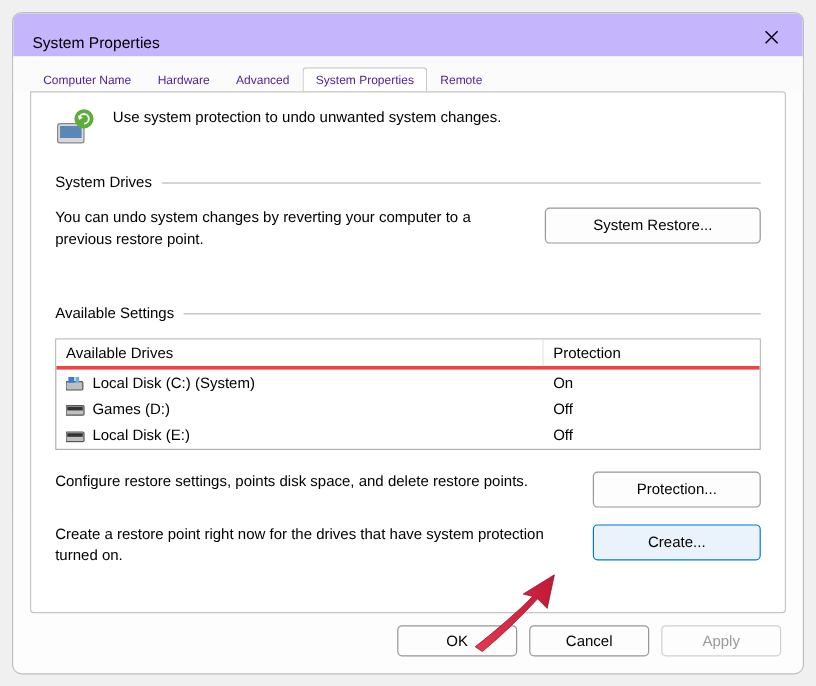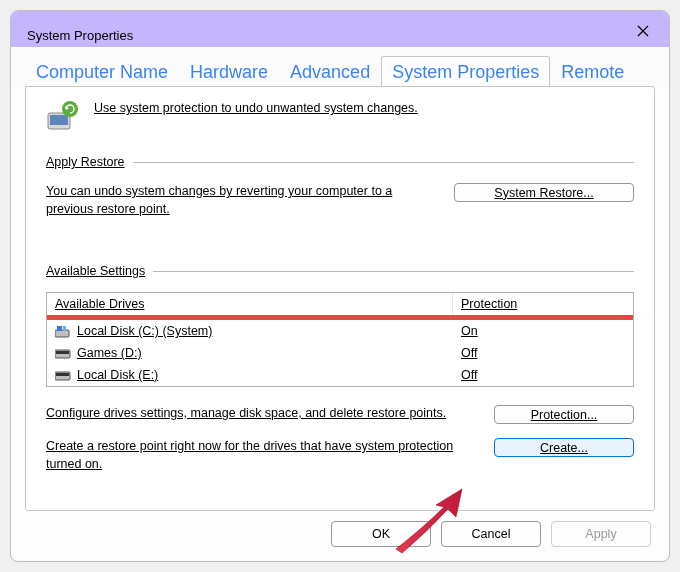--- a/index.html
+++ b/index.html
@@ -46,22 +46,22 @@
       cursor: pointer;
       color: #000;
     }
     .tabs {
       display: flex;
       padding: 6px 14px 0 14px;
       background: #fbfbfb;
     }
     .tab {
       padding: 5px 10px;
-      font-size: 18px;
-      color: #3b82f6;
+      font-size: 10px;
+      color: #4c1d95;
       border: 1px solid transparent;
       border-bottom: none;
       cursor: pointer;
       margin-right: 0px;
       position: relative;
       top: 3px;
     }
     .tab.active {
       background: #ffffff;
       border: 1px solid #c5c5c5;
@@ -116,21 +116,21 @@
       margin-bottom: 12px;
     }
     .row-text {
       flex: 1;
       font-size: 12.5px;
       color: #000;
       line-height: 1.4;
     }
     .win-btn {
       min-width: 180px;
-      height: 19px;
+      height: 30px;
       border: 1px solid #969696;
       border-radius: 4px;
       background: #fdfdfd;
       font-size: 12.5px;
       color: #000;
       cursor: pointer;
       display: flex;
       align-items: center;
       justify-content: center;
     }
@@ -144,21 +144,21 @@
       cursor: default;
     }
     .drives-table {
       border: 1px solid #b0b0b0;
       margin-top: 6px;
       margin-bottom: 18px;
     }
     .drives-header {
       display: flex;
       background: #ffffff;
-      border-bottom: 5px solid #ef4444;
+      border-bottom: 3px solid #ef4444;
     }
     .col-drives {
       flex: 1;
       padding: 4px 8px;
       font-size: 12.5px;
       border-right: 1px solid #e4e4e4;
     }
     .col-protection {
       width: 180px;
       padding: 4px 8px;
@@ -215,34 +215,34 @@
   </div>
 
   <div class="tabs">
     <div class="tab">Computer Name</div>
     <div class="tab">Hardware</div>
     <div class="tab">Advanced</div>
     <div class="tab active">System Properties</div>
     <div class="tab">Remote</div>
   </div>
 
-  <div class="tab-content" style="position:relative;text-decoration:underline;">
+  <div class="tab-content" style="position:relative;">
     <div class="intro-row">
       <svg class="shield-icon" viewBox="0 0 34 34">
         <rect x="2" y="14" width="22" height="16" rx="2" fill="#d8d8d8" stroke="#888"></rect>
         <rect x="4" y="16" width="18" height="10" fill="#5b87b8"></rect>
         <circle cx="24" cy="10" r="8" fill="#5cae3a"></circle>
         <path d="M20 10 A4 4 0 1 1 24 14" stroke="#fff" stroke-width="1.5" fill="none"></path>
         <path d="M19 7 L20 11 L23 9 Z" fill="#fff"></path>
       </svg>
       <div class="intro-text">Use system protection to undo unwanted system changes.</div>
     </div>
 
     <div class="section-header">
-      <span class="section-title">Apply Restore</span>
+      <span class="section-title">System Drives</span>
       <div class="section-line"></div>
     </div>
     <div class="row">
       <div class="row-text">You can undo system changes by reverting your computer to a previous restore point.</div>
       <button class="win-btn">System Restore...</button>
     </div>
 
     <div style="height:26px"></div>
 
     <div class="section-header">
@@ -284,21 +284,21 @@
                   <rect x="1" y="2" width="13" height="3" fill="#333"></rect>
                 </svg></span>
               <span>Local Disk (E:)</span>
             </div>
             <div class="drive-protection">Off</div>
           </div>
         </div>
     </div>
 
     <div class="row">
-      <div class="row-text">Configure drives settings, manage disk space, and delete restore points.</div>
+      <div class="row-text">Configure restore settings, points disk space, and delete restore points.</div>
       <button class="win-btn" style="min-width:140px">Protection...</button>
     </div>
 
     <div class="row" style="margin-top:14px;">
       <div class="row-text">Create a restore point right now for the drives that have system protection turned on.</div>
       <button class="win-btn highlighted" style="min-width:140px">Create...</button>
     </div>
 
     <svg class="arrow-annotation" style="left:358px; top:400px;" width="90" height="70" viewBox="0 0 90 70">
       <defs>

